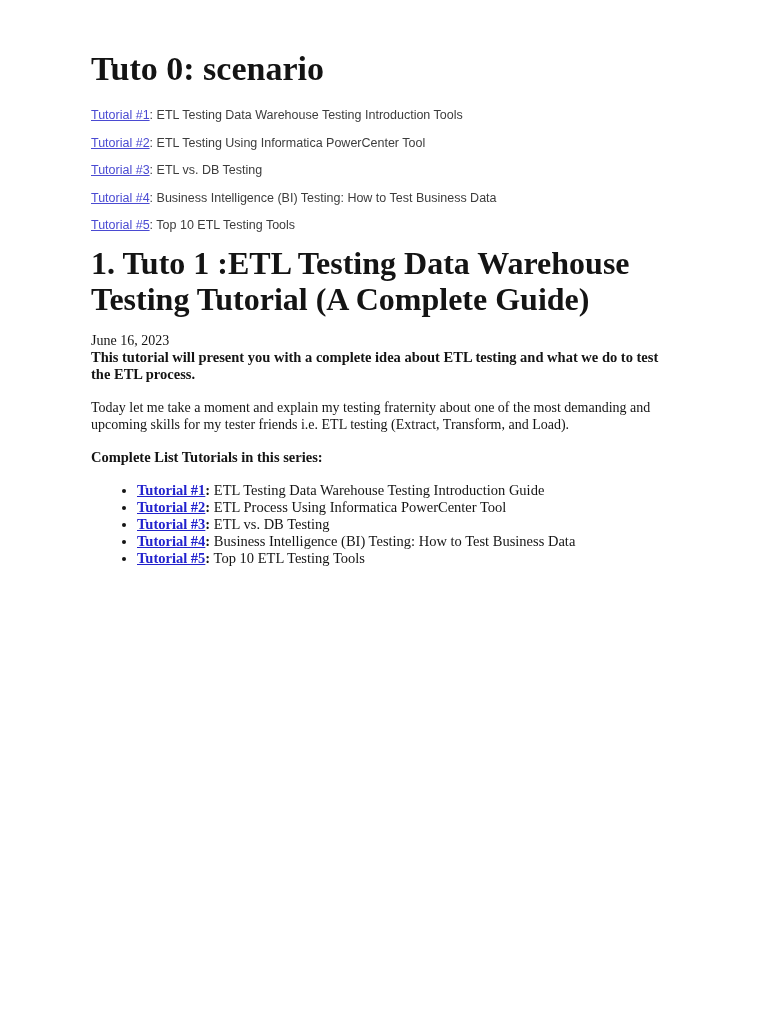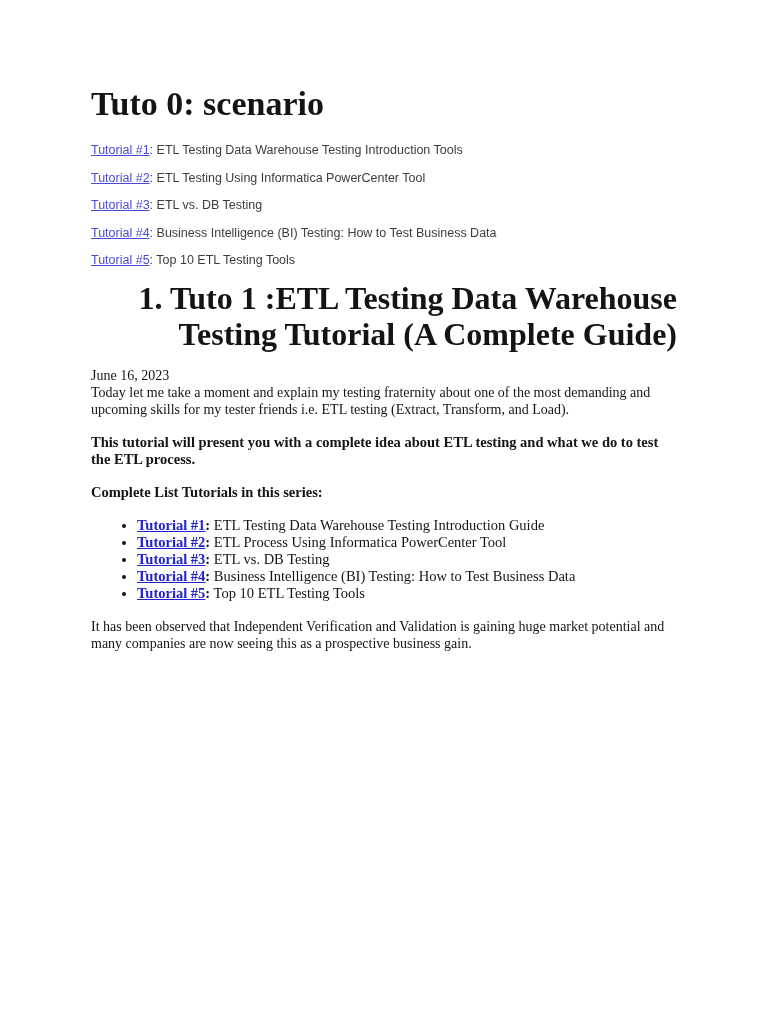--- a/index.html
+++ b/index.html
@@ -10,21 +10,21 @@
   .page {
     position: relative;
     width: 768px;
     height: 1024px;
     background: #ffffff;
     overflow: hidden;
     font-family: "Liberation Serif", serif;
     color: var(--text_black, #141414);
   }
   .content {
-    padding: 85px 91px 0 91px;
+    padding: 50px 91px 0 91px;
   }
   
   .doc-title {
     margin: 0 0 19px 0;
     font-family: "Liberation Serif", serif;
     font-weight: bold;
     font-size: 34px;
     line-height: 38px;
     color: var(--text_black, #141414);
   }
@@ -42,21 +42,21 @@
     text-decoration: underline;
     cursor: pointer;
   }
   
   .section-heading {
     margin: 0 0 15px 0;
     font-family: "Liberation Serif", serif;
     font-weight: bold;
     font-size: 32px;
     line-height: 36px;
-    text-align: right;
+    text-align: left;
     color: var(--text_black, #141414);
   }
   .date-line {
     margin: 0 0 0 0;
     font-size: 14px;
     line-height: 17px;
   }
   .bold-head {
     margin: 0 0 16px 0;
     font-weight: bold;
@@ -101,30 +101,29 @@
     <p class="intro-line"><a>Tutorial #2</a><span>: ETL Testing Using Informatica PowerCenter Tool</span></p>
     <p class="intro-line"><a>Tutorial #3</a><span>: ETL vs. DB Testing</span></p>
     <p class="intro-line"><a>Tutorial #4</a><span>: Business Intelligence (BI) Testing: How to Test Business Data</span></p>
     <p class="intro-line"><a>Tutorial #5</a><span>: Top 10 ETL Testing Tools</span></p>
 
     <h2 class="section-heading">1. Tuto 1 :ETL Testing Data Warehouse Testing Tutorial (A Complete Guide)</h2>
 
     <p class="date-line">June 16, 2023</p>
 
 
+    <p class="body-para bold">This tutorial will present you with a complete idea about ETL testing and what we do to test the ETL process.</p>
+
     <p class="body-para">Today let me take a moment and explain my testing fraternity about one of the most demanding and upcoming skills for my tester friends i.e. ETL testing (Extract, Transform, and Load).</p>
-
-    <p class="body-para bold">This tutorial will present you with a complete idea about ETL testing and what we do to test the ETL process.</p>
 
     <p class="bold-head">Complete List Tutorials in this series:</p>
 
     <ul class="tutorial-list">
       <li><a>Tutorial #1</a><span class="colon">:</span><span> ETL Testing Data Warehouse Testing Introduction Guide</span></li>
       <li><a>Tutorial #2</a><span class="colon">:</span><span> ETL Process Using Informatica PowerCenter Tool</span></li>
       <li><a>Tutorial #3</a><span class="colon">:</span><span> ETL vs. DB Testing</span></li>
       <li><a>Tutorial #4</a><span class="colon">:</span><span> Business Intelligence (BI) Testing: How to Test Business Data</span></li>
       <li><a>Tutorial #5</a><span class="colon">:</span><span> Top 10 ETL Testing Tools</span></li>
     </ul>
 
-    <p class="body-para last-para">It has been observed that Independent Verification and Validation is gaining huge market potential and many companies are now seeing this as a prospective business gain.</p>
 
   </div>
 </div>
 
 </body></html>

